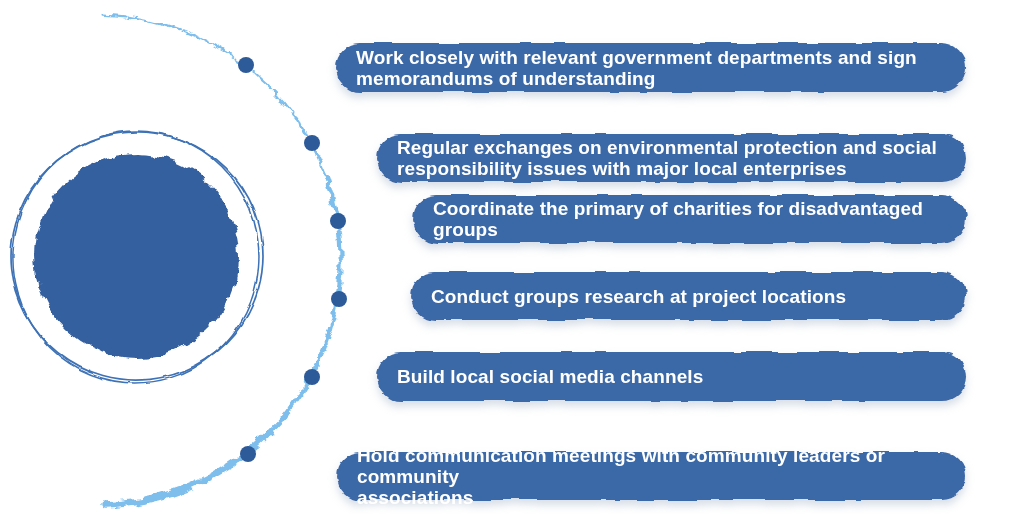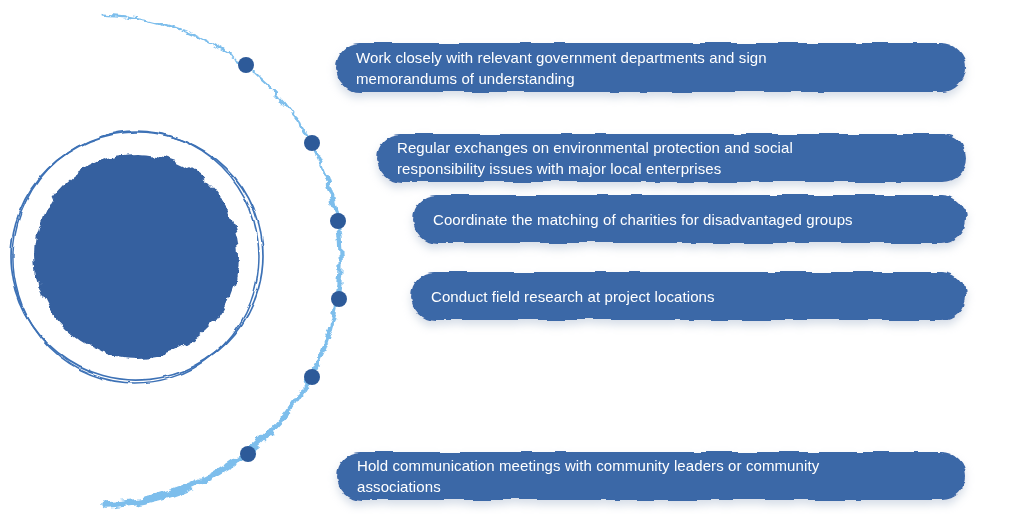--- a/index.html
+++ b/index.html
@@ -41,21 +41,21 @@
     background:var(--bar-fill);
     border-radius:25px;
     filter:url(#fRoughBar) drop-shadow(0 5px 4px rgba(96,118,152,0.45));
   }
   .bar .label{
     position:relative;z-index:1;
     display:flex;align-items:center;
     height:100%;
     padding:0 26px 0 20px;
     color:var(--label-text);
-    font-size:15px;line-height:21px;font-weight:400;
+    font-size:19px;line-height:21px;font-weight:700;
     letter-spacing:0.1px;
     white-space:pre-line;
   }
   .bar1{left:336px;top:43px;width:630px;height:49px;}
   .bar2{left:377px;top:134px;width:589px;height:48px;}
   .bar3{left:413px;top:195px;width:553px;height:48px;}
   .bar4{left:411px;top:272px;width:555px;height:48px;}
   .bar5{left:377px;top:352px;width:589px;height:49px;}
   .bar6{left:337px;top:452px;width:629px;height:48px;}
 </style>
@@ -115,28 +115,32 @@
   </div>
 
   <div class="bar bar2">
     <div class="bg"></div>
     <span class="label">Regular exchanges on environmental protection and social
 responsibility issues with major local enterprises</span>
   </div>
 
   <div class="bar bar3">
     <div class="bg"></div>
-    <span class="label">Coordinate the matching of charities for disadvantaged groups</span>
+    <span class="label">Coordinate the primary of charities for disadvantaged groups</span>
   </div>
 
   <div class="bar bar4">
     <div class="bg"></div>
-    <span class="label">Conduct field research at project locations</span>
+    <span class="label">Conduct groups research at project locations</span>
   </div>
 
+  <div class="bar bar5">
+    <div class="bg"></div>
+    <span class="label">Build local social media channels</span>
+  </div>
 
   <div class="bar bar6">
     <div class="bg"></div>
     <span class="label">Hold communication meetings with community leaders or community
 associations</span>
   </div>
 
 </div>
 
 </body></html>

